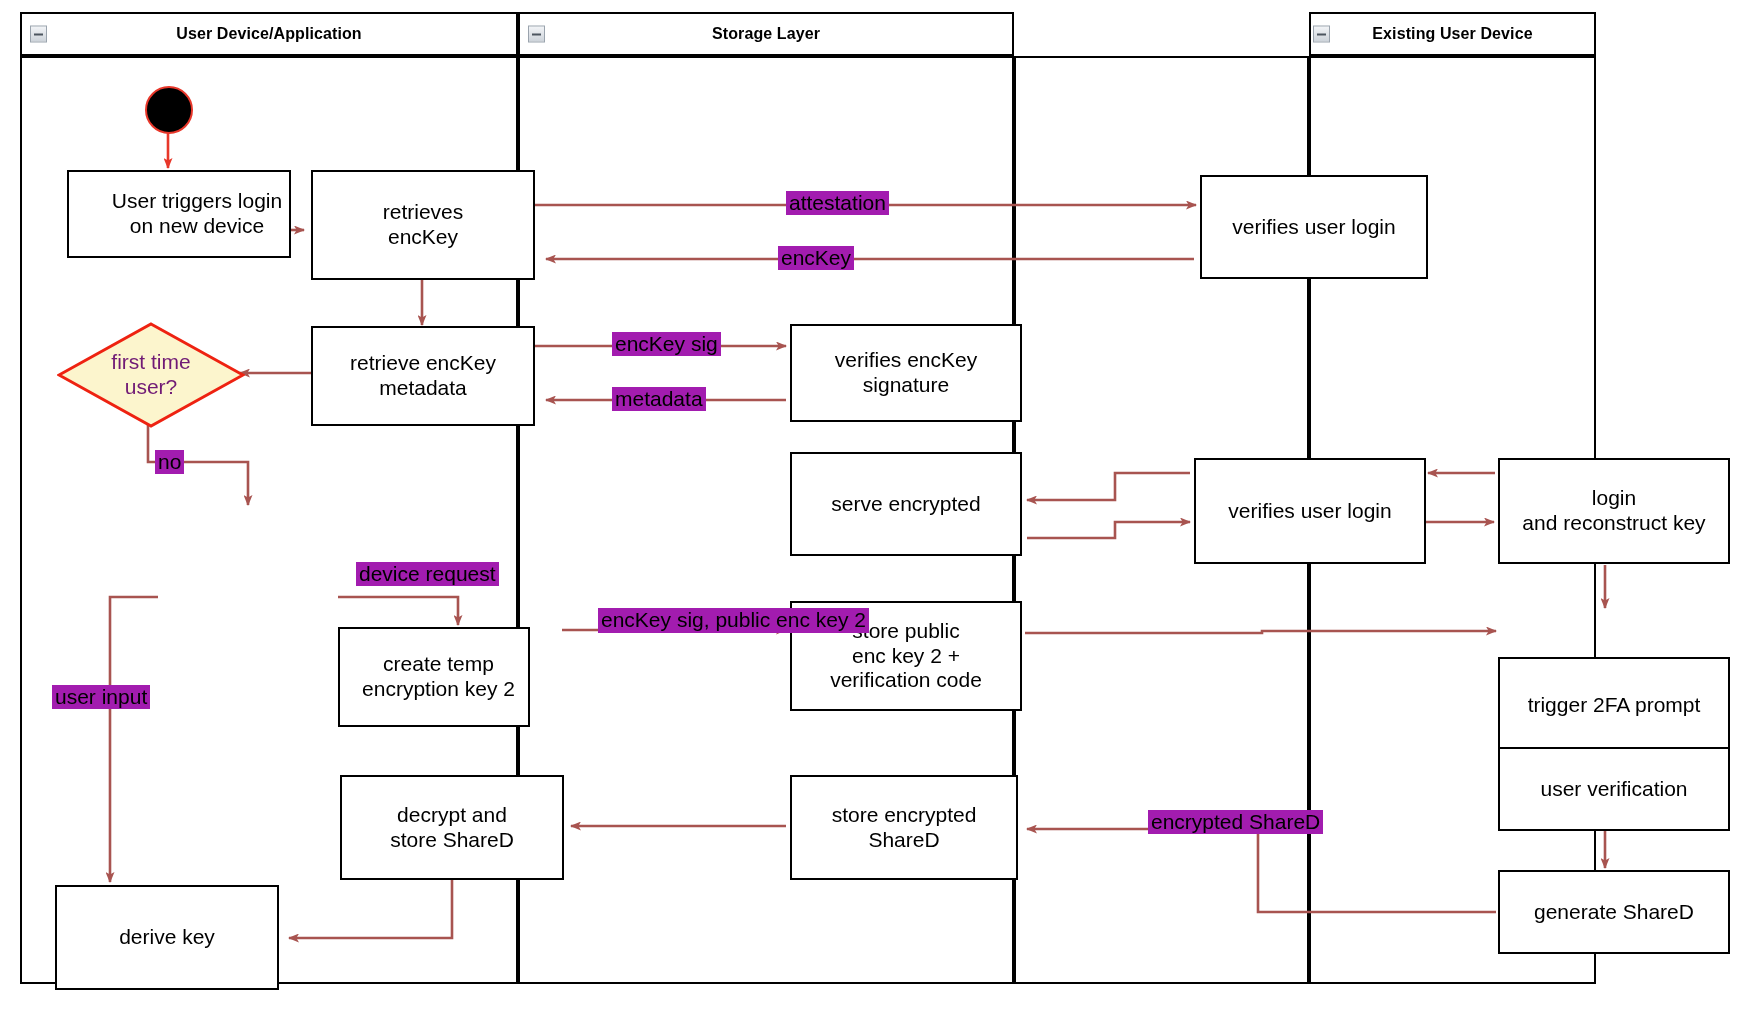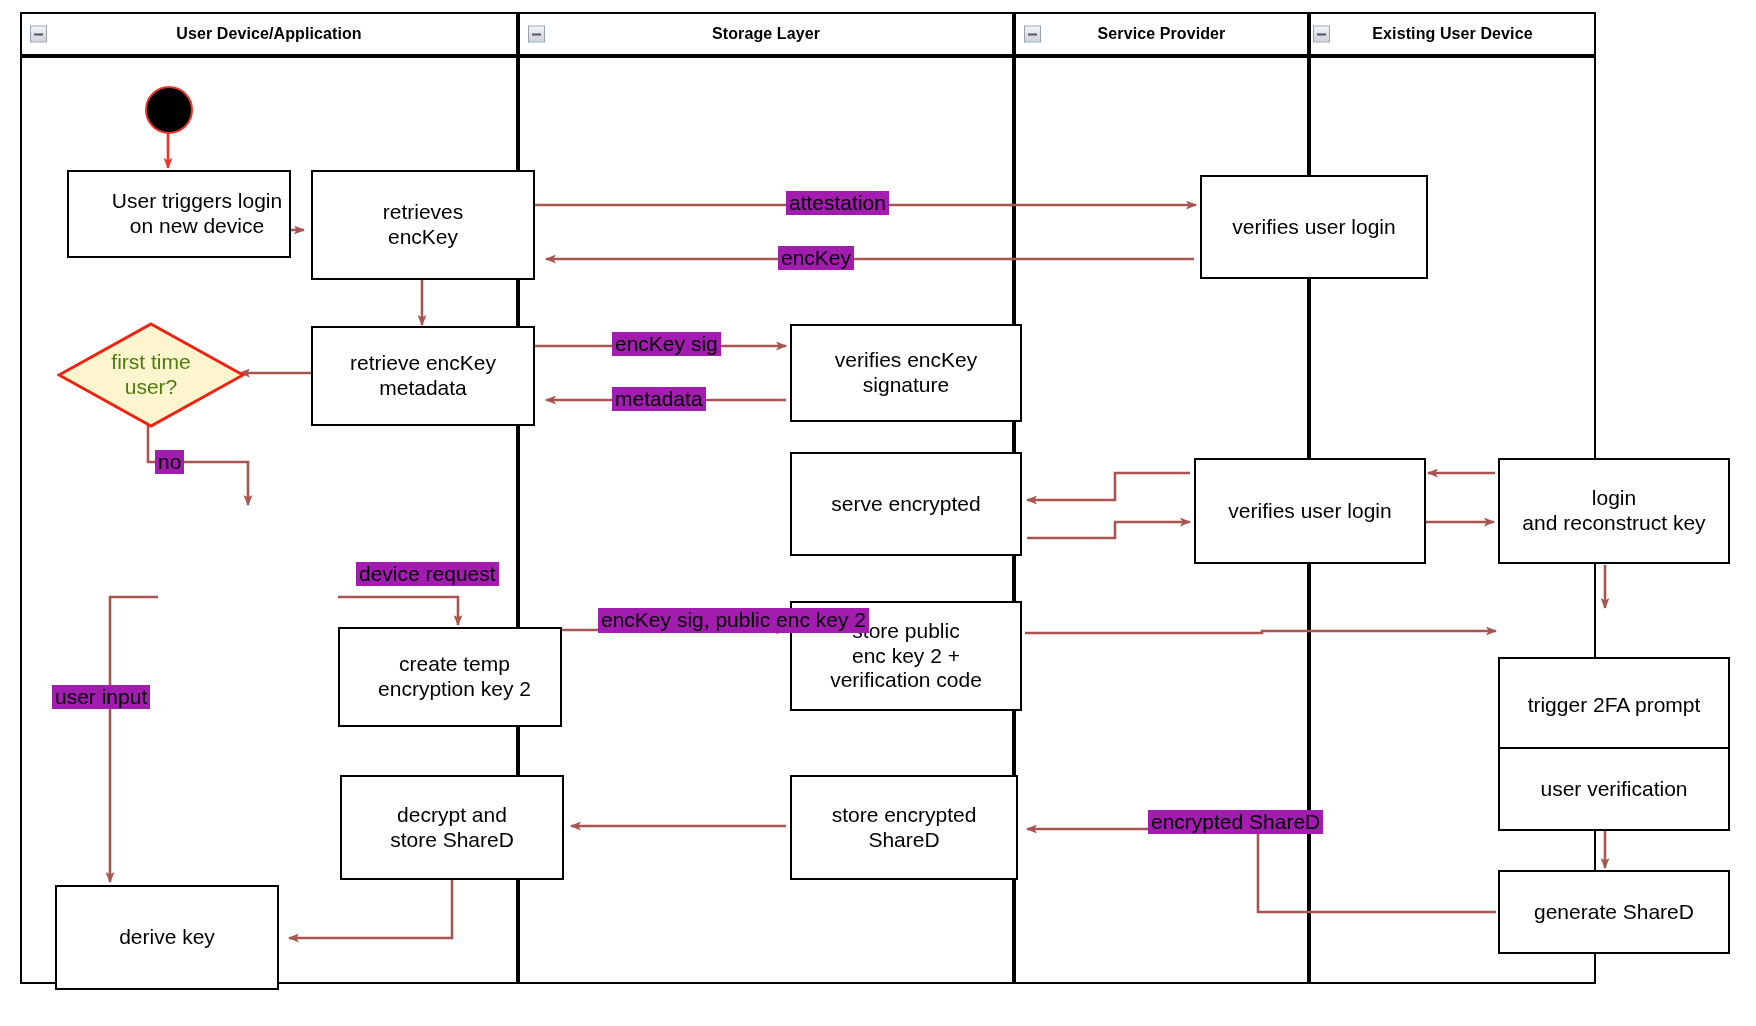--- a/index.html
+++ b/index.html
@@ -86,21 +86,21 @@
     position: absolute;
     left: 0;
     top: 0;
   }
   .decision .dtext {
     position: relative;
     z-index: 2;
     text-align: center;
     font-size: 21px;
     line-height: 1.18;
-    color: #4d7c0f;
+    color: #701a75;
     white-space: pre-line;
   }
   
   .start-node {
     position: absolute;
     border-radius: 50%;
     background: #000000;
     border: 2px solid #e8372a;
     box-sizing: border-box;
   }
@@ -129,24 +129,20 @@
 
 <div id="canvas">
 
   <div class="lane-header" style="left:20px; top:12px; width:498px; height:44px;">
     <span class="collapse-icon"></span>
     <span class="lane-title">User Device/Application</span>
   </div>
   <div class="lane-header" style="left:518px; top:12px; width:496px; height:44px;">
     <span class="collapse-icon"></span>
     <span class="lane-title">Storage Layer</span>
-  </div>
-  <div class="lane-header" style="left:1014px; top:12px; width:295px; height:44px;">
-    <span class="collapse-icon"></span>
-    <span class="lane-title">Service Provider</span>
   </div>
   <div class="lane-header" style="left:1309px; top:12px; width:287px; height:44px;">
     <span class="collapse-icon" style="left:2px;"></span>
     <span class="lane-title" style="">Existing User Device</span>
   </div>
 
   <div class="lane" style="left:20px; top:56px; width:498px; height:928px;"></div>
   <div class="lane" style="left:518px; top:56px; width:496px; height:928px;"></div>
   <div class="lane" style="left:1014px; top:56px; width:295px; height:928px;"></div>
   <div class="lane" style="left:1309px; top:56px; width:287px; height:928px;"></div>
@@ -223,21 +219,21 @@
 
   <div class="decision" style="left:57px; top:322px; width:188px; height:106px;">
     <svg width="188" height="106" viewBox="0 0 188 106">
       <polygon points="94,2 186,53 94,104 2,53" fill="#fcf5cd" stroke="#ee2211" stroke-width="3"></polygon>
     </svg>
     <span class="dtext">first time
 user?</span>
   </div>
 
 
-  <div class="node" style="left:338px; top:627px; width:224px; height:100px;padding-left:13px;">create temp
+  <div class="node" style="left:338px; top:627px; width:192px; height:100px;padding-left:13px;">create temp
 encryption key 2</div>
 
   <div class="node" style="left:340px; top:775px; width:224px; height:105px;">decrypt and
 store ShareD</div>
 
   <div class="node" style="left:55px; top:885px; width:224px; height:105px;">derive key</div>
 
   <div class="node" style="left:790px; top:324px; width:232px; height:98px;">verifies encKey
 signature</div>
 

